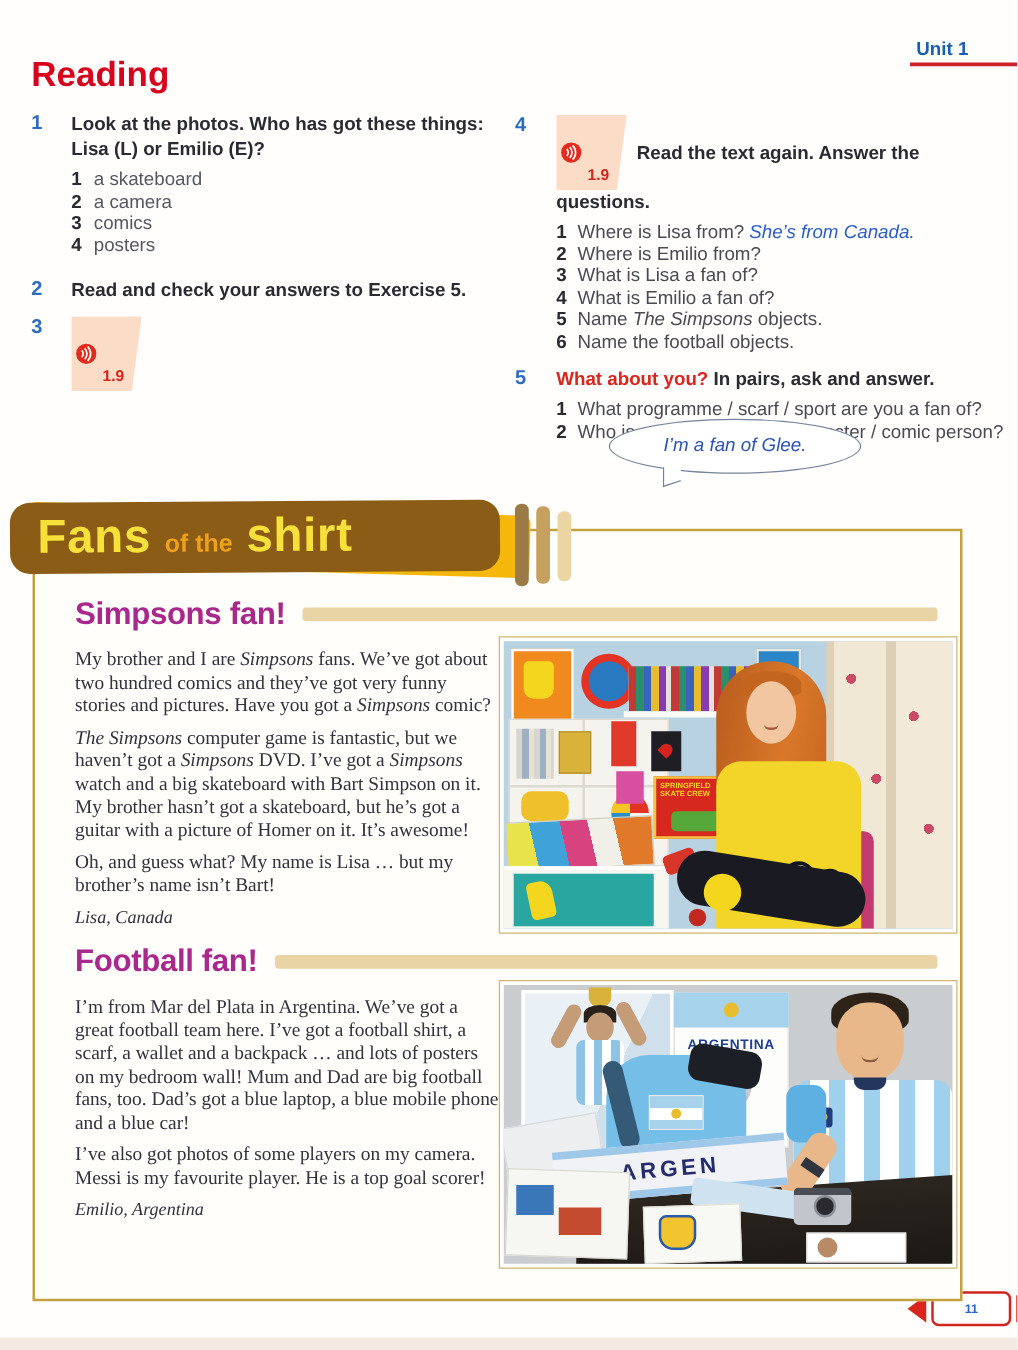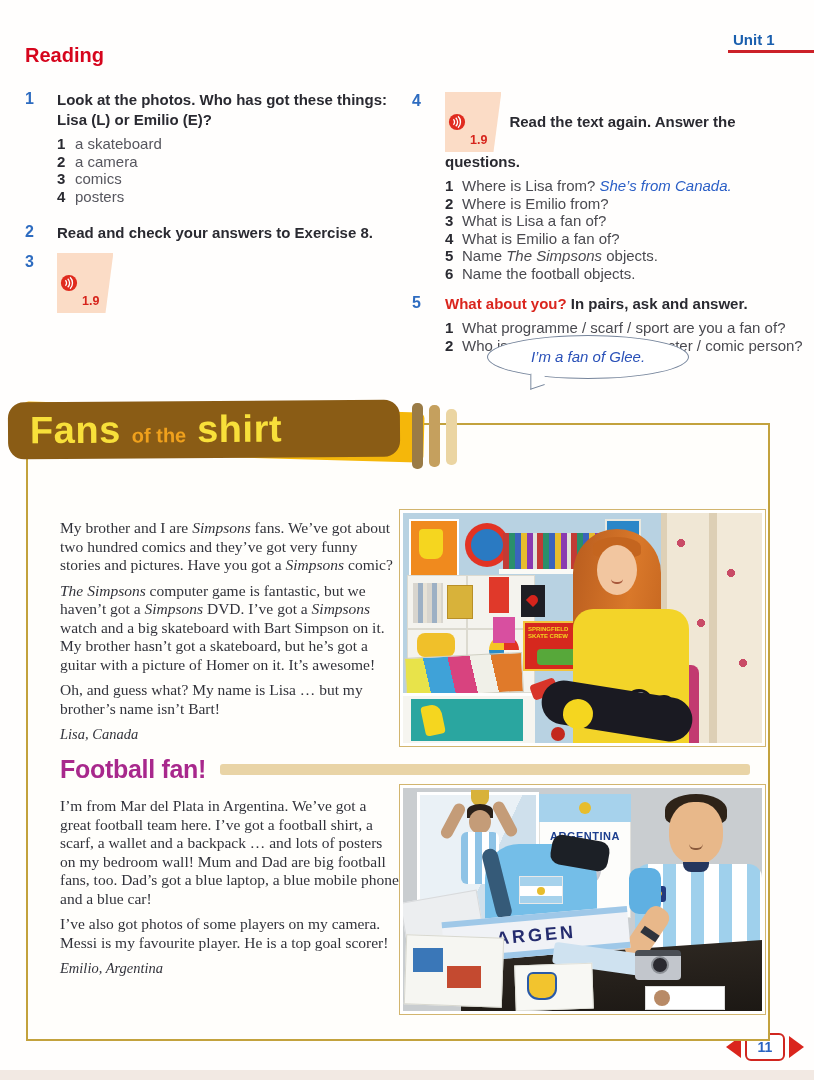--- a/index.html
+++ b/index.html
@@ -6,21 +6,21 @@
   html,body { background:#e9e9e9; }
   body { font-family:"Liberation Sans", sans-serif; }
   .page { position:relative; width:814px; height:1080px; margin:0 auto; background:#fffefd; overflow:hidden; }
   .abs { position:absolute; }
 
   
   .unit-label { position:absolute; top:31px; left:733px; font-size:15px; font-weight:bold; color:#1a5fae; }
   .unit-rule { position:absolute; top:50px; left:728px; width:86px; height:3px; background:#cc2128; }
 
   
-  .reading-title { position:absolute; top:44px; left:25px; font-size:20px; font-weight:bold; color:#d6051d; }
+  .reading-title { position:absolute; top:44px; left:25px; font-size:28px; font-weight:bold; color:#d6051d; }
 
   
   .col { position:absolute; font-size:15px; color:#2a2a31; }
   .col-left { left:25px; top:90px; width:378px; }
   .col-right { left:412px; top:92px; width:392px; }
   .ex { display:grid; grid-template-columns:32px 1fr; }
   .col-right .ex { grid-template-columns:33px 1fr; }
   .ex-num { color:#2e6cc0; font-weight:bold; font-size:16px; }
   .instr { font-weight:bold; line-height:20px; }
   .lead-red { color:#da251d; font-weight:bold;margin-top:24px; }
@@ -158,21 +158,21 @@
   .p2-emblem { left:112px; top:176px; width:78px; height:46px; background:#f8f8f4; transform:rotate(-2deg); border:1px solid #e0e0d8; }
   .p2-shield { left:124px; top:184px; width:30px; height:28px; background:#f2c42e; border-radius:6px 6px 40% 40%; border:2px solid #2a5aa8; }
   .p2-player { left:242px; top:198px; width:80px; height:24px; background:#fff; border:1px solid #ddd; }
   .p2-player i { position:absolute; left:8px; top:3px; width:16px; height:16px; background:#b88a66; border-radius:50%; }
 
   
   .pagenav { position:absolute; left:726px; top:1033px; display:flex; align-items:center; gap:4px; }
   .tri { width:0; height:0; border-top:11px solid transparent; border-bottom:11px solid transparent; }
   .tri-left { border-right:15px solid #da251d; }
   .tri-right { border-left:15px solid #da251d; }
-  .pagenum { width:40px; height:28px; background:#fff; border:2px solid #d0261f; border-radius:6px; color:#2a63c0; font-weight:bold; font-size:14px; display:flex; align-items:center; justify-content:center; }
+  .pagenum { width:64px; height:28px; background:#fff; border:2px solid #d0261f; border-radius:6px; color:#2a63c0; font-weight:bold; font-size:10px; display:flex; align-items:center; justify-content:center; }
 
   .bottom-strip { position:absolute; left:0; bottom:0; width:814px; height:10px; background:#f2e9e3; }
   em { font-style:italic; }
 </style>
 </head>
 <body>
 
 <div class="page">
 
   <div class="unit-label">Unit 1</div>
@@ -201,21 +201,21 @@
           <div class="row">
               <b>4</b>
               <span class="lbl">posters</span>
             </div>
         </div>
       </div>
     </div>
 
     <div class="ex mt18">
       <div class="ex-num">2</div>
-      <p class="instr">Read and check your answers to Exercise 8.</p>
+      <p class="instr">Read and check your answers to Exercise 5.</p>
     </div>
 
     <div class="ex mt10">
       <div class="ex-num">3</div>
       <p class="instr"><span class="audio-badge">
             <svg width="18" height="18" viewBox="0 0 20 20">
               <circle cx="10" cy="10" r="9" fill="#e02b1e"></circle>
               <path d="M6 7 a4.2 4.2 0 0 1 0 6" stroke="#fff" stroke-width="1.5" fill="none"></path>
               <path d="M8.6 5.2 a6.6 6.6 0 0 1 0 9.6" stroke="#fff" stroke-width="1.5" fill="none"></path>
               <path d="M11.2 3.6 a9 9 0 0 1 0 12.8" stroke="#fff" stroke-width="1.5" fill="none"></path>
@@ -297,20 +297,24 @@
       <span class="w-small">of the</span>
       <span class="w-big">shirt</span>
     </div>
     <span class="bar bar-1"></span>
     <span class="bar bar-2"></span>
     <span class="bar bar-3"></span>
   </div>
 
   <div class="mag-box">
 
+    <div class="art-head head-1">
+      <span class="art-title">Simpsons fan!</span>
+      <span class="art-rule"></span>
+    </div>
     <div class="art-body body-1">
       <p><span>My brother and I are </span><em>Simpsons</em><span> fans. We’ve got about two hundred comics and they’ve got very funny stories and pictures. Have you got a </span><em>Simpsons</em><span> comic?</span></p>
       <p><em>The Simpsons</em><span> computer game is fantastic, but we haven’t got a </span><em>Simpsons</em><span> DVD. I’ve got a </span><em>Simpsons</em><span> watch and a big skateboard with Bart Simpson on it. My brother hasn’t got a skateboard, but he’s got a guitar with a picture of Homer on it. It’s awesome!</span></p>
       <p><span>Oh, and guess what? My name is Lisa … but my brother’s name isn’t Bart!</span></p>
       <p class="byline">Lisa, Canada</p>
     </div>
 
     <div class="photo-frame frame-1">
       <div class="photo p1">
         <div class="abs p1-curtain"></div>

